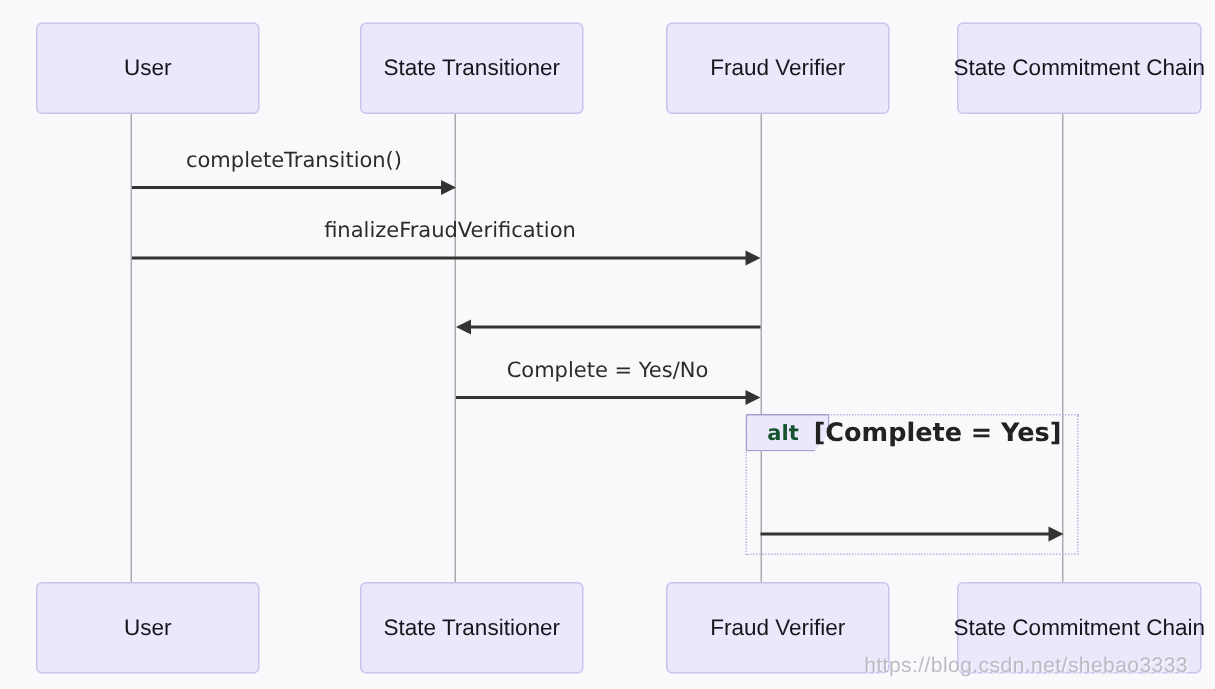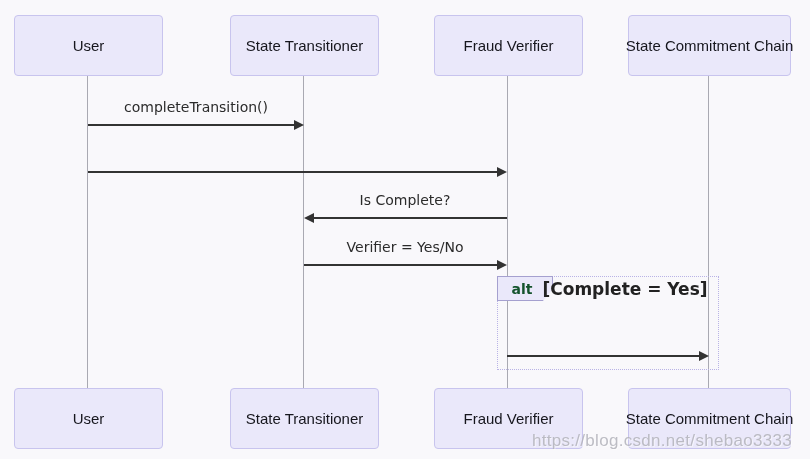--- a/index.html
+++ b/index.html
@@ -21,20 +21,21 @@
     background: #EAE8FA;
     border: 1px solid #C8C4EE;
     border-radius: 4px;
     display: flex;
     align-items: center;
     justify-content: center;
     font-size: 15px;
     color: #16161d;
     white-space: nowrap;
     z-index: 2;
+    margin-left: 10px;
   }
   .lifeline {
     position: absolute;
     top: 76px;
     width: 1px;
     height: 312px;
     background: #A9A9B2;
     z-index: 0;
   }
   .msg-label {
@@ -101,21 +102,21 @@
     font-family: "DejaVu Sans", sans-serif;
     font-weight: 700;
     font-size: 17px;
     color: #222;
     white-space: nowrap;
     z-index: 4;
   }
   .watermark {
     position: absolute;
     right: 18px; bottom: 8px;
-    font-size: 17px;
+    font-size: 14px;
     letter-spacing: 0.3px;
     color: rgba(178, 178, 186, 0.85);
     text-shadow: 1px 1px 0 rgba(255,255,255,0.55);
     white-space: nowrap;
     z-index: 10;
   }
 </style>
 </head>
 <body>
 
@@ -128,28 +129,28 @@
 
   <div class="actor" style="left:14px;  top:15px; width:147px;">User</div>
   <div class="actor" style="left:230px; top:15px; width:147px;">State Transitioner</div>
   <div class="actor" style="left:434px; top:15px; width:147px;">Fraud Verifier</div>
   <div class="actor" style="left:628px; top:15px; width:161px;">State Commitment Chain</div>
 
   <div class="msg-label" style="left:196px; top:99px;">completeTransition()</div>
   <div class="msg-line" style="left:88px; top:124px; width:208px;"></div>
   <div class="head-right" style="left:294px; top:120px;"></div>
 
+  <div class="msg-label" style="left:300px; top:146px;">finalizeFraudVerification</div>
   <div class="msg-line" style="left:88px; top:171px; width:411px;"></div>
   <div class="head-right" style="left:497px; top:167px;"></div>
 
-  <div class="msg-label" style="left:405px; top:192px;">Is Complete?</div>
   <div class="msg-line" style="left:312px; top:217px; width:195px;"></div>
   <div class="head-left" style="left:304px; top:213px;"></div>
 
-  <div class="msg-label" style="left:405px; top:239px;">Verifier = Yes/No</div>
+  <div class="msg-label" style="left:405px; top:239px;">Complete = Yes/No</div>
   <div class="msg-line" style="left:304px; top:264px; width:195px;"></div>
   <div class="head-right" style="left:497px; top:260px;"></div>
 
   <div class="alt-frame"></div>
   <div class="alt-tag">alt</div>
   <div class="alt-condition">[Complete = Yes]</div>
 
   <div class="msg-line" style="left:507px; top:355px; width:194px;"></div>
   <div class="head-right" style="left:699px; top:351px;"></div>
 

